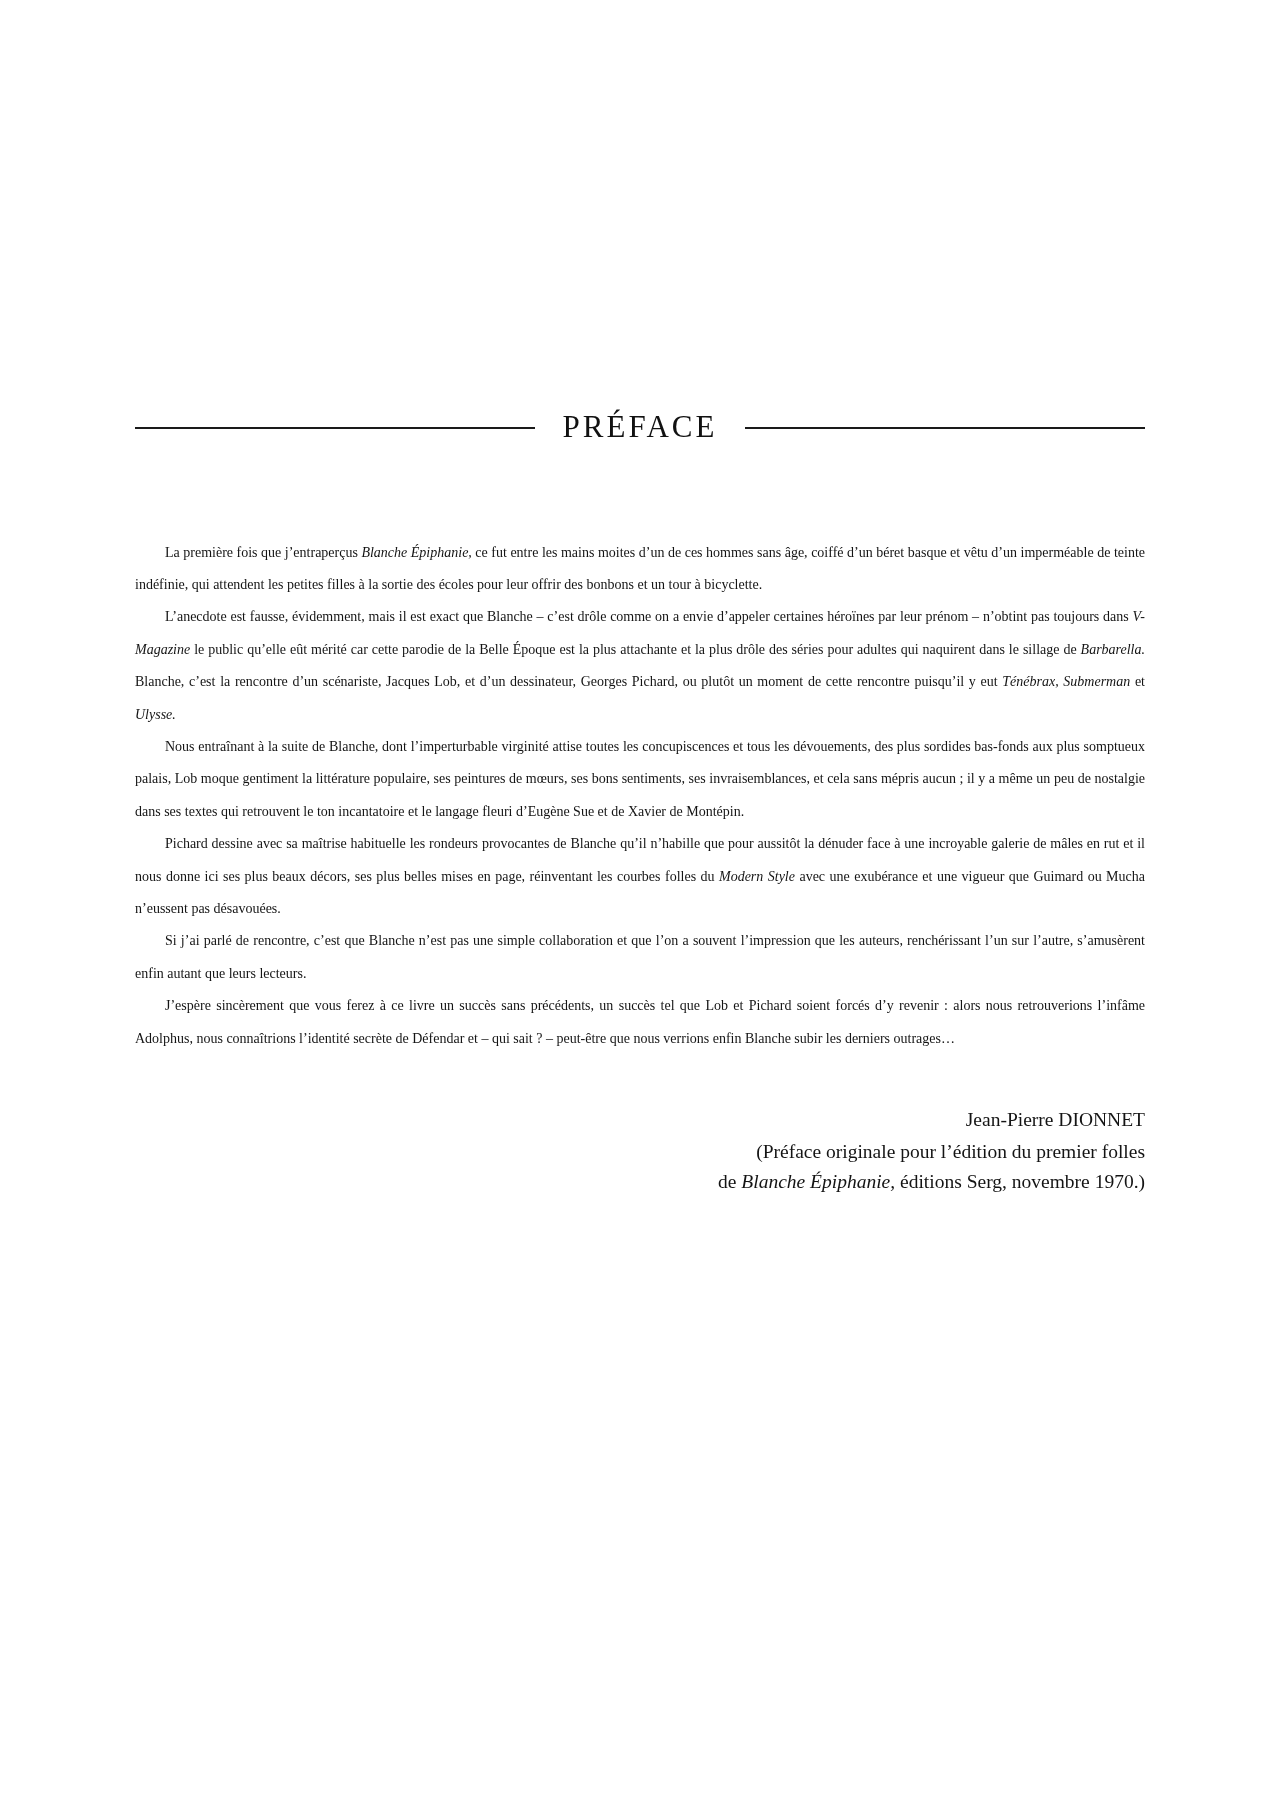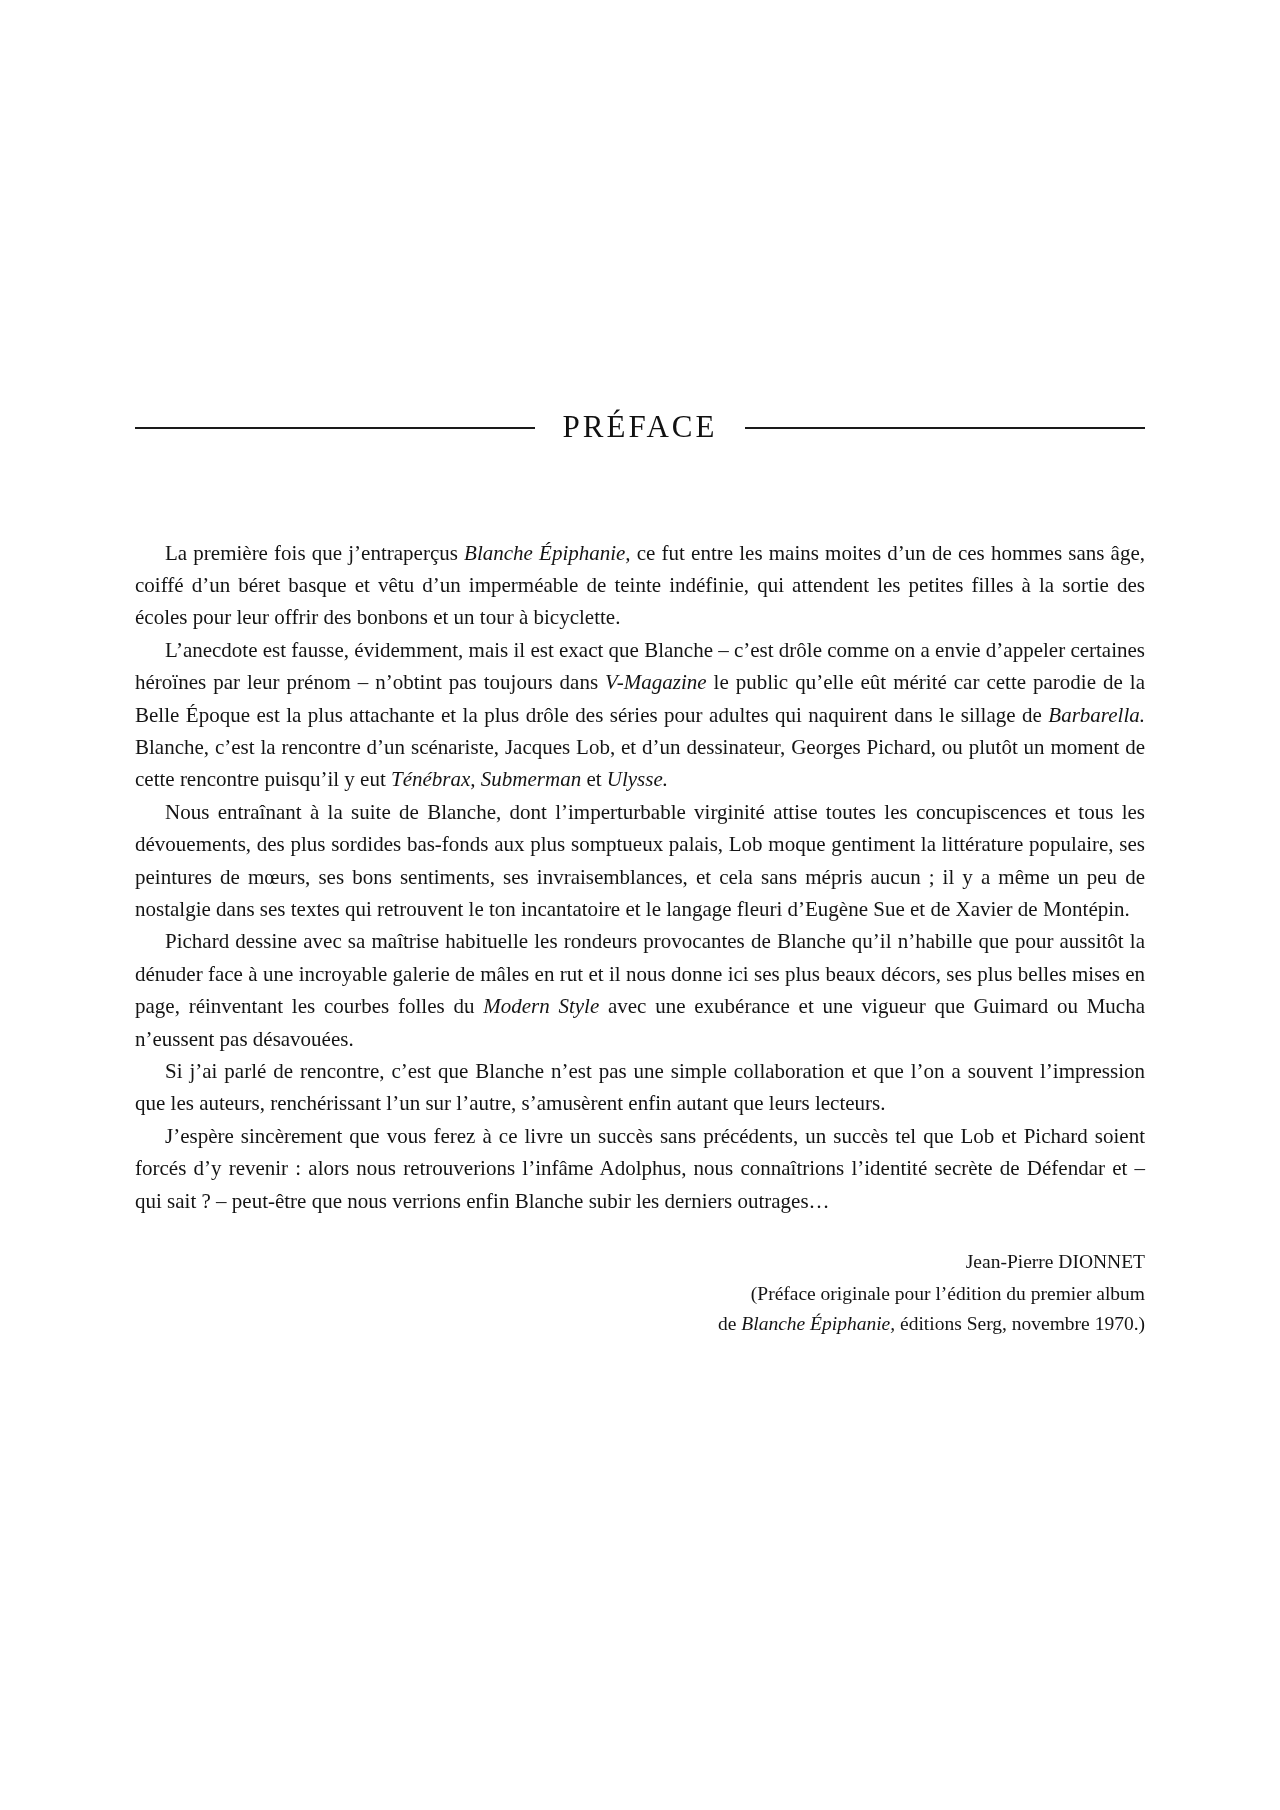--- a/index.html
+++ b/index.html
@@ -46,31 +46,31 @@
     color: #111111;
     white-space: nowrap;
     line-height: 1;
     padding-bottom: 4px;
   }
   
   .body-text p {
     margin: 0;
     text-align: justify;
     text-justify: inter-word;
-    font-size: 21px;
+    font-size: 14px;
     line-height: 32.4px;
     text-indent: 30px;
     color: #141414;
     hyphens: none;
   }
   .body-text i { font-style: italic; }
 
   
   .signature {
-    margin-top: 30px;
+    margin-top: 50px;
     text-align: right;
   }
   .signature div {
     font-size: 19.5px;
     line-height: 30px;
     color: #141414;
   }
   .signature .sig-name { margin-bottom: 2px; }
 </style>
 </head>
@@ -89,18 +89,18 @@
       <p id="p1"><span>La première fois que j’entraperçus </span><i>Blanche Épiphanie,</i><span> ce fut entre les mains moites d’un de ces hommes sans âge, coiffé d’un béret basque et vêtu d’un imperméable de teinte indéfinie, qui attendent les petites filles à la sortie des écoles pour leur offrir des bonbons et un tour à bicyclette.</span></p>
       <p id="p2"><span>L’anecdote est fausse, évidemment, mais il est exact que Blanche – c’est drôle comme on a envie d’appeler certaines héroïnes par leur prénom – n’obtint pas toujours dans </span><i>V-Magazine</i><span> le public qu’elle eût mérité car cette parodie de la Belle Époque est la plus attachante et la plus drôle des séries pour adultes qui naquirent dans le sillage de </span><i>Barbarella.</i><span> Blanche, c’est la rencontre d’un scénariste, Jacques Lob, et d’un dessinateur, Georges Pichard, ou plutôt un moment de cette rencontre puisqu’il y eut </span><i>Ténébrax, Submerman</i><span> et </span><i>Ulysse.</i></p>
       <p id="p3"><span>Nous entraînant à la suite de Blanche, dont l’imperturbable virginité attise toutes les concupiscences et tous les dévouements, des plus sordides bas-fonds aux plus somptueux palais, Lob moque gentiment la littérature populaire, ses peintures de mœurs, ses bons sentiments, ses invraisemblances, et cela sans mépris aucun ; il y a même un peu de nostalgie dans ses textes qui retrouvent le ton incantatoire et le langage fleuri d’Eugène Sue et de Xavier de Montépin.</span></p>
       <p id="p4"><span> Pichard dessine avec sa maîtrise habituelle les rondeurs provocantes de Blanche qu’il n’habille que pour aussitôt la dénuder face à une incroyable galerie de mâles en rut et il nous donne ici ses plus beaux décors, ses plus belles mises en page, réinventant les courbes folles du </span><i>Modern Style</i><span> avec une exubérance et une vigueur que Guimard ou Mucha n’eussent pas désavouées.</span></p>
       <p id="p5"><span>Si j’ai parlé de rencontre, c’est que Blanche n’est pas une simple collaboration et que l’on a souvent l’impression que les auteurs, renchérissant l’un sur l’autre, s’amusèrent enfin autant que leurs lecteurs.</span></p>
       <p id="p6"><span>J’espère sincèrement que vous ferez à ce livre un succès sans précédents, un succès tel que Lob et Pichard soient forcés d’y revenir : alors nous retrouverions l’infâme Adolphus, nous connaîtrions l’identité secrète de Défendar et – qui sait ? – peut-être que nous verrions enfin Blanche subir les derniers outrages…</span></p>
     </div>
 
     <div class="signature">
       <div class="sig-name">Jean-Pierre DIONNET</div>
-      <div>(Préface originale pour l’édition du premier album</div>
+      <div>(Préface originale pour l’édition du premier folles</div>
       <div id="sig-line3"><span>de </span><i>Blanche Épiphanie,</i><span> éditions Serg, novembre 1970.)</span></div>
     </div>
 
   </div>
 </div>
 
 </body></html>

